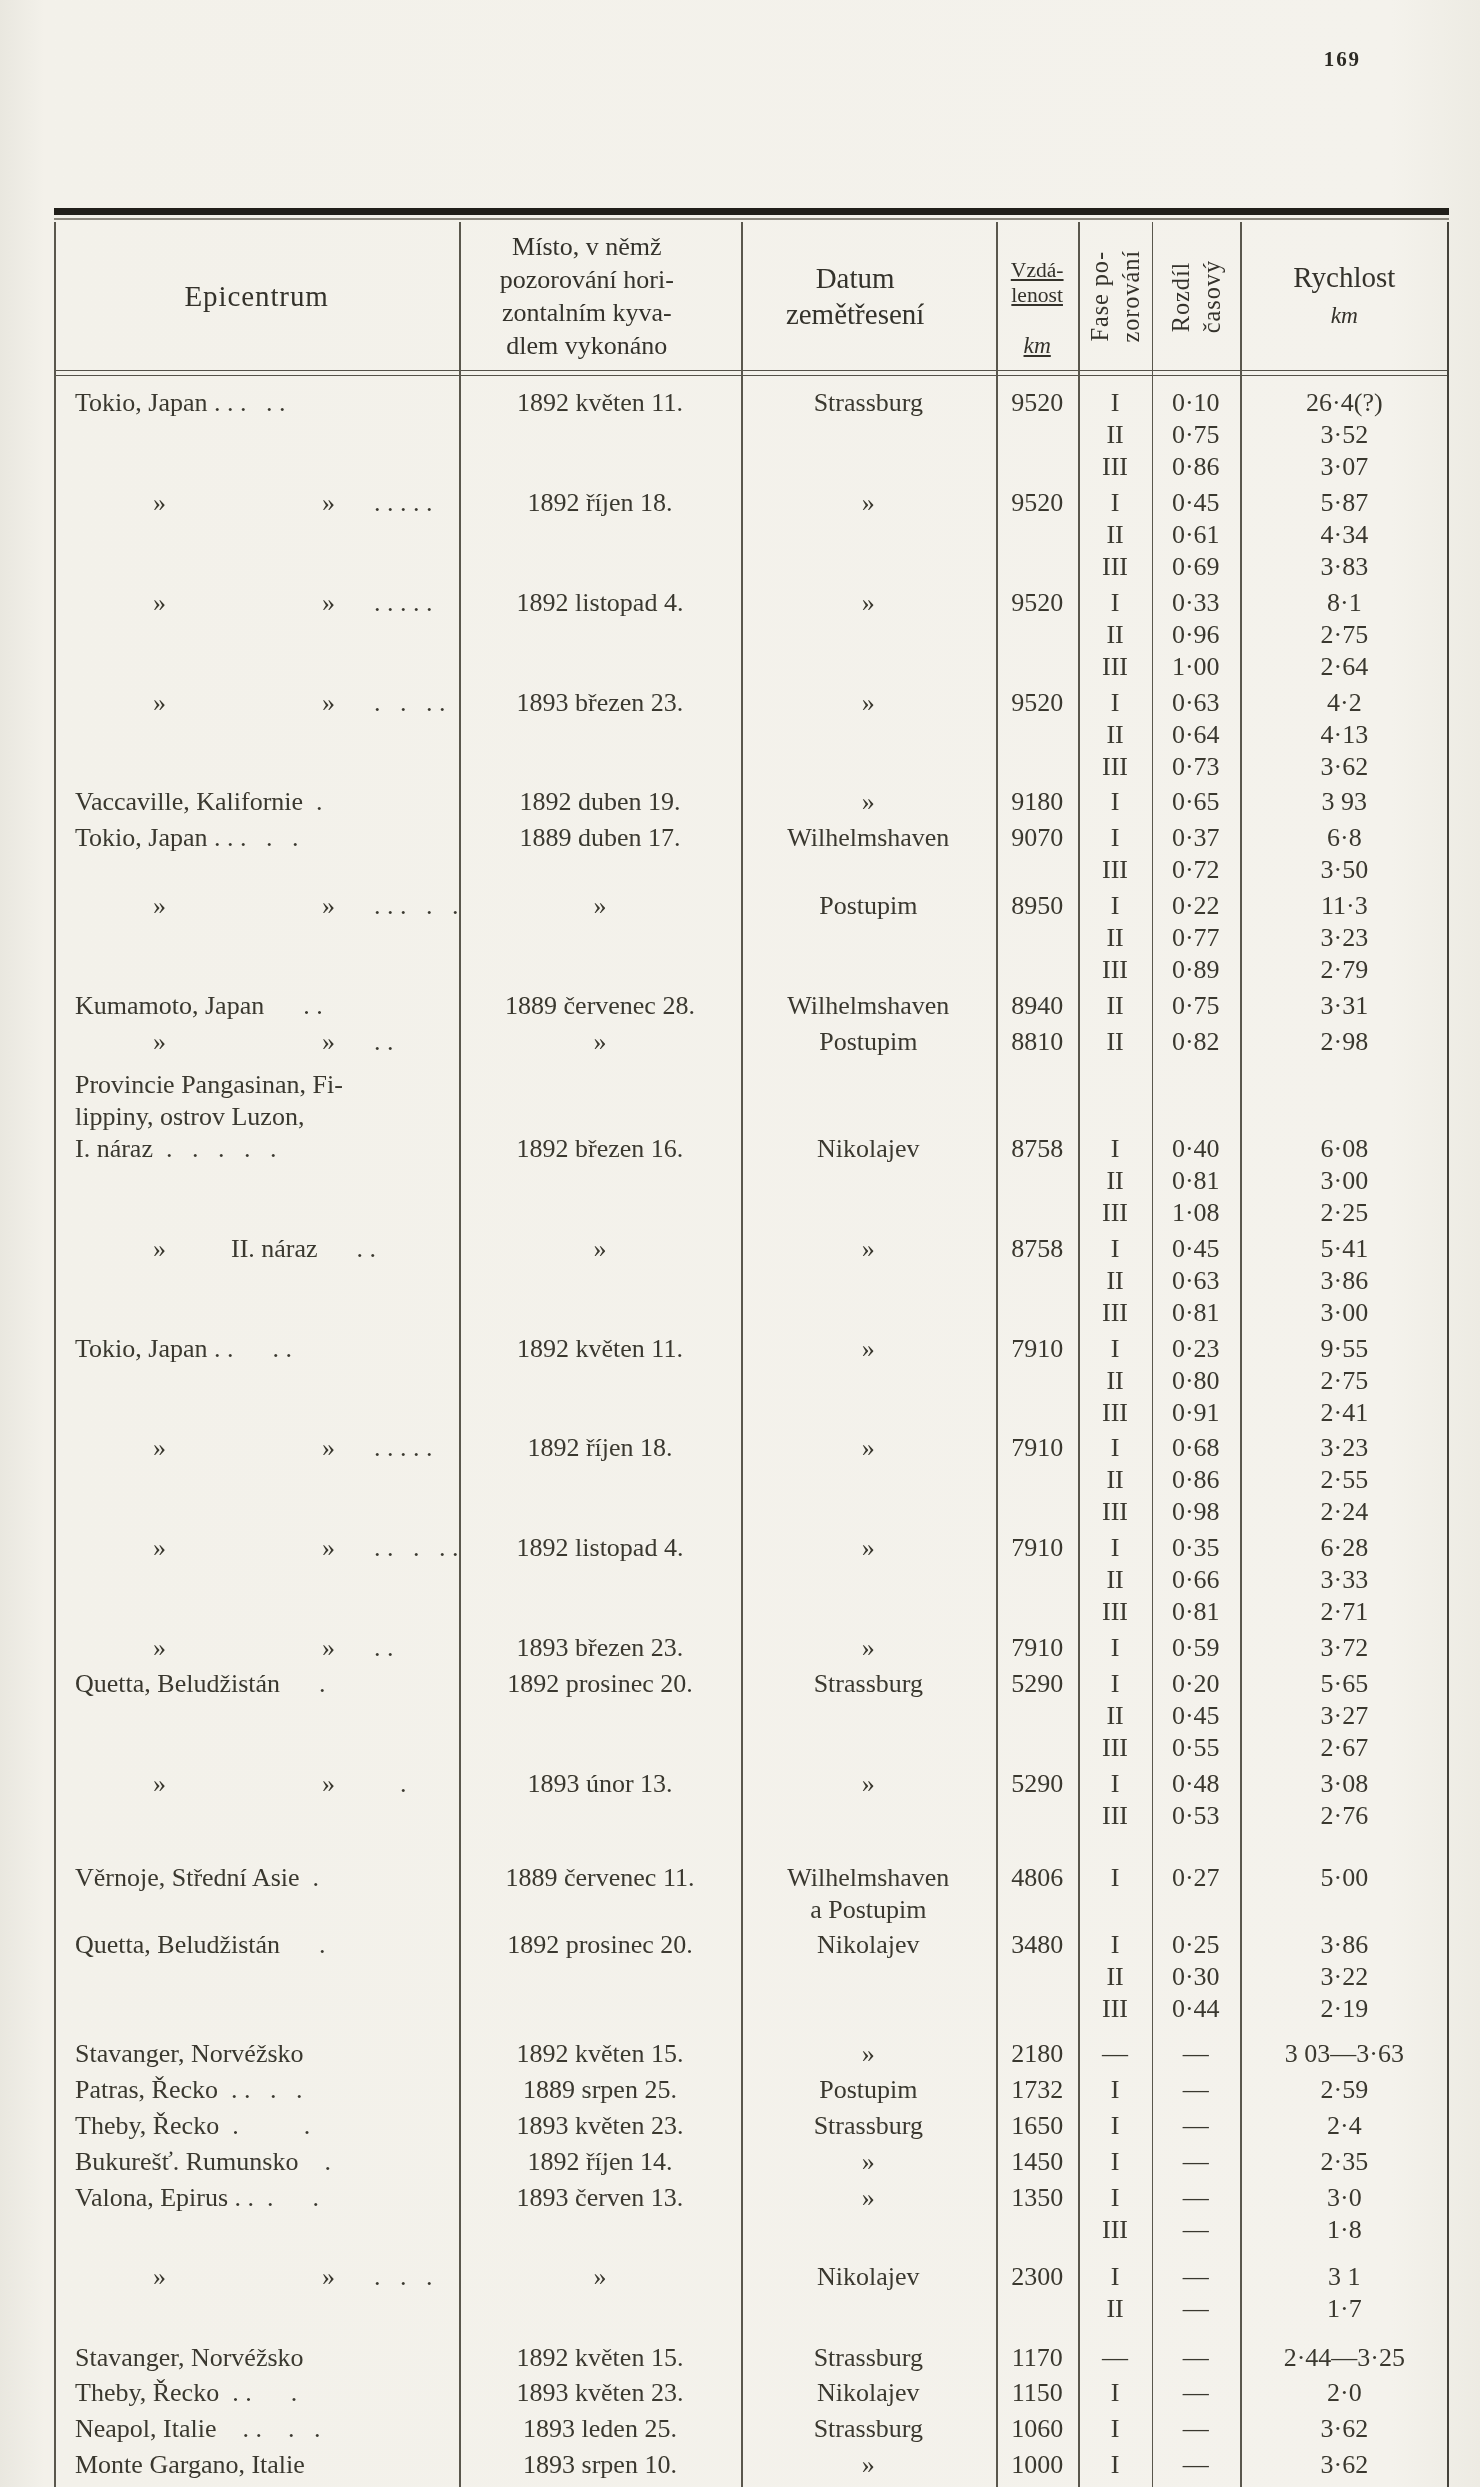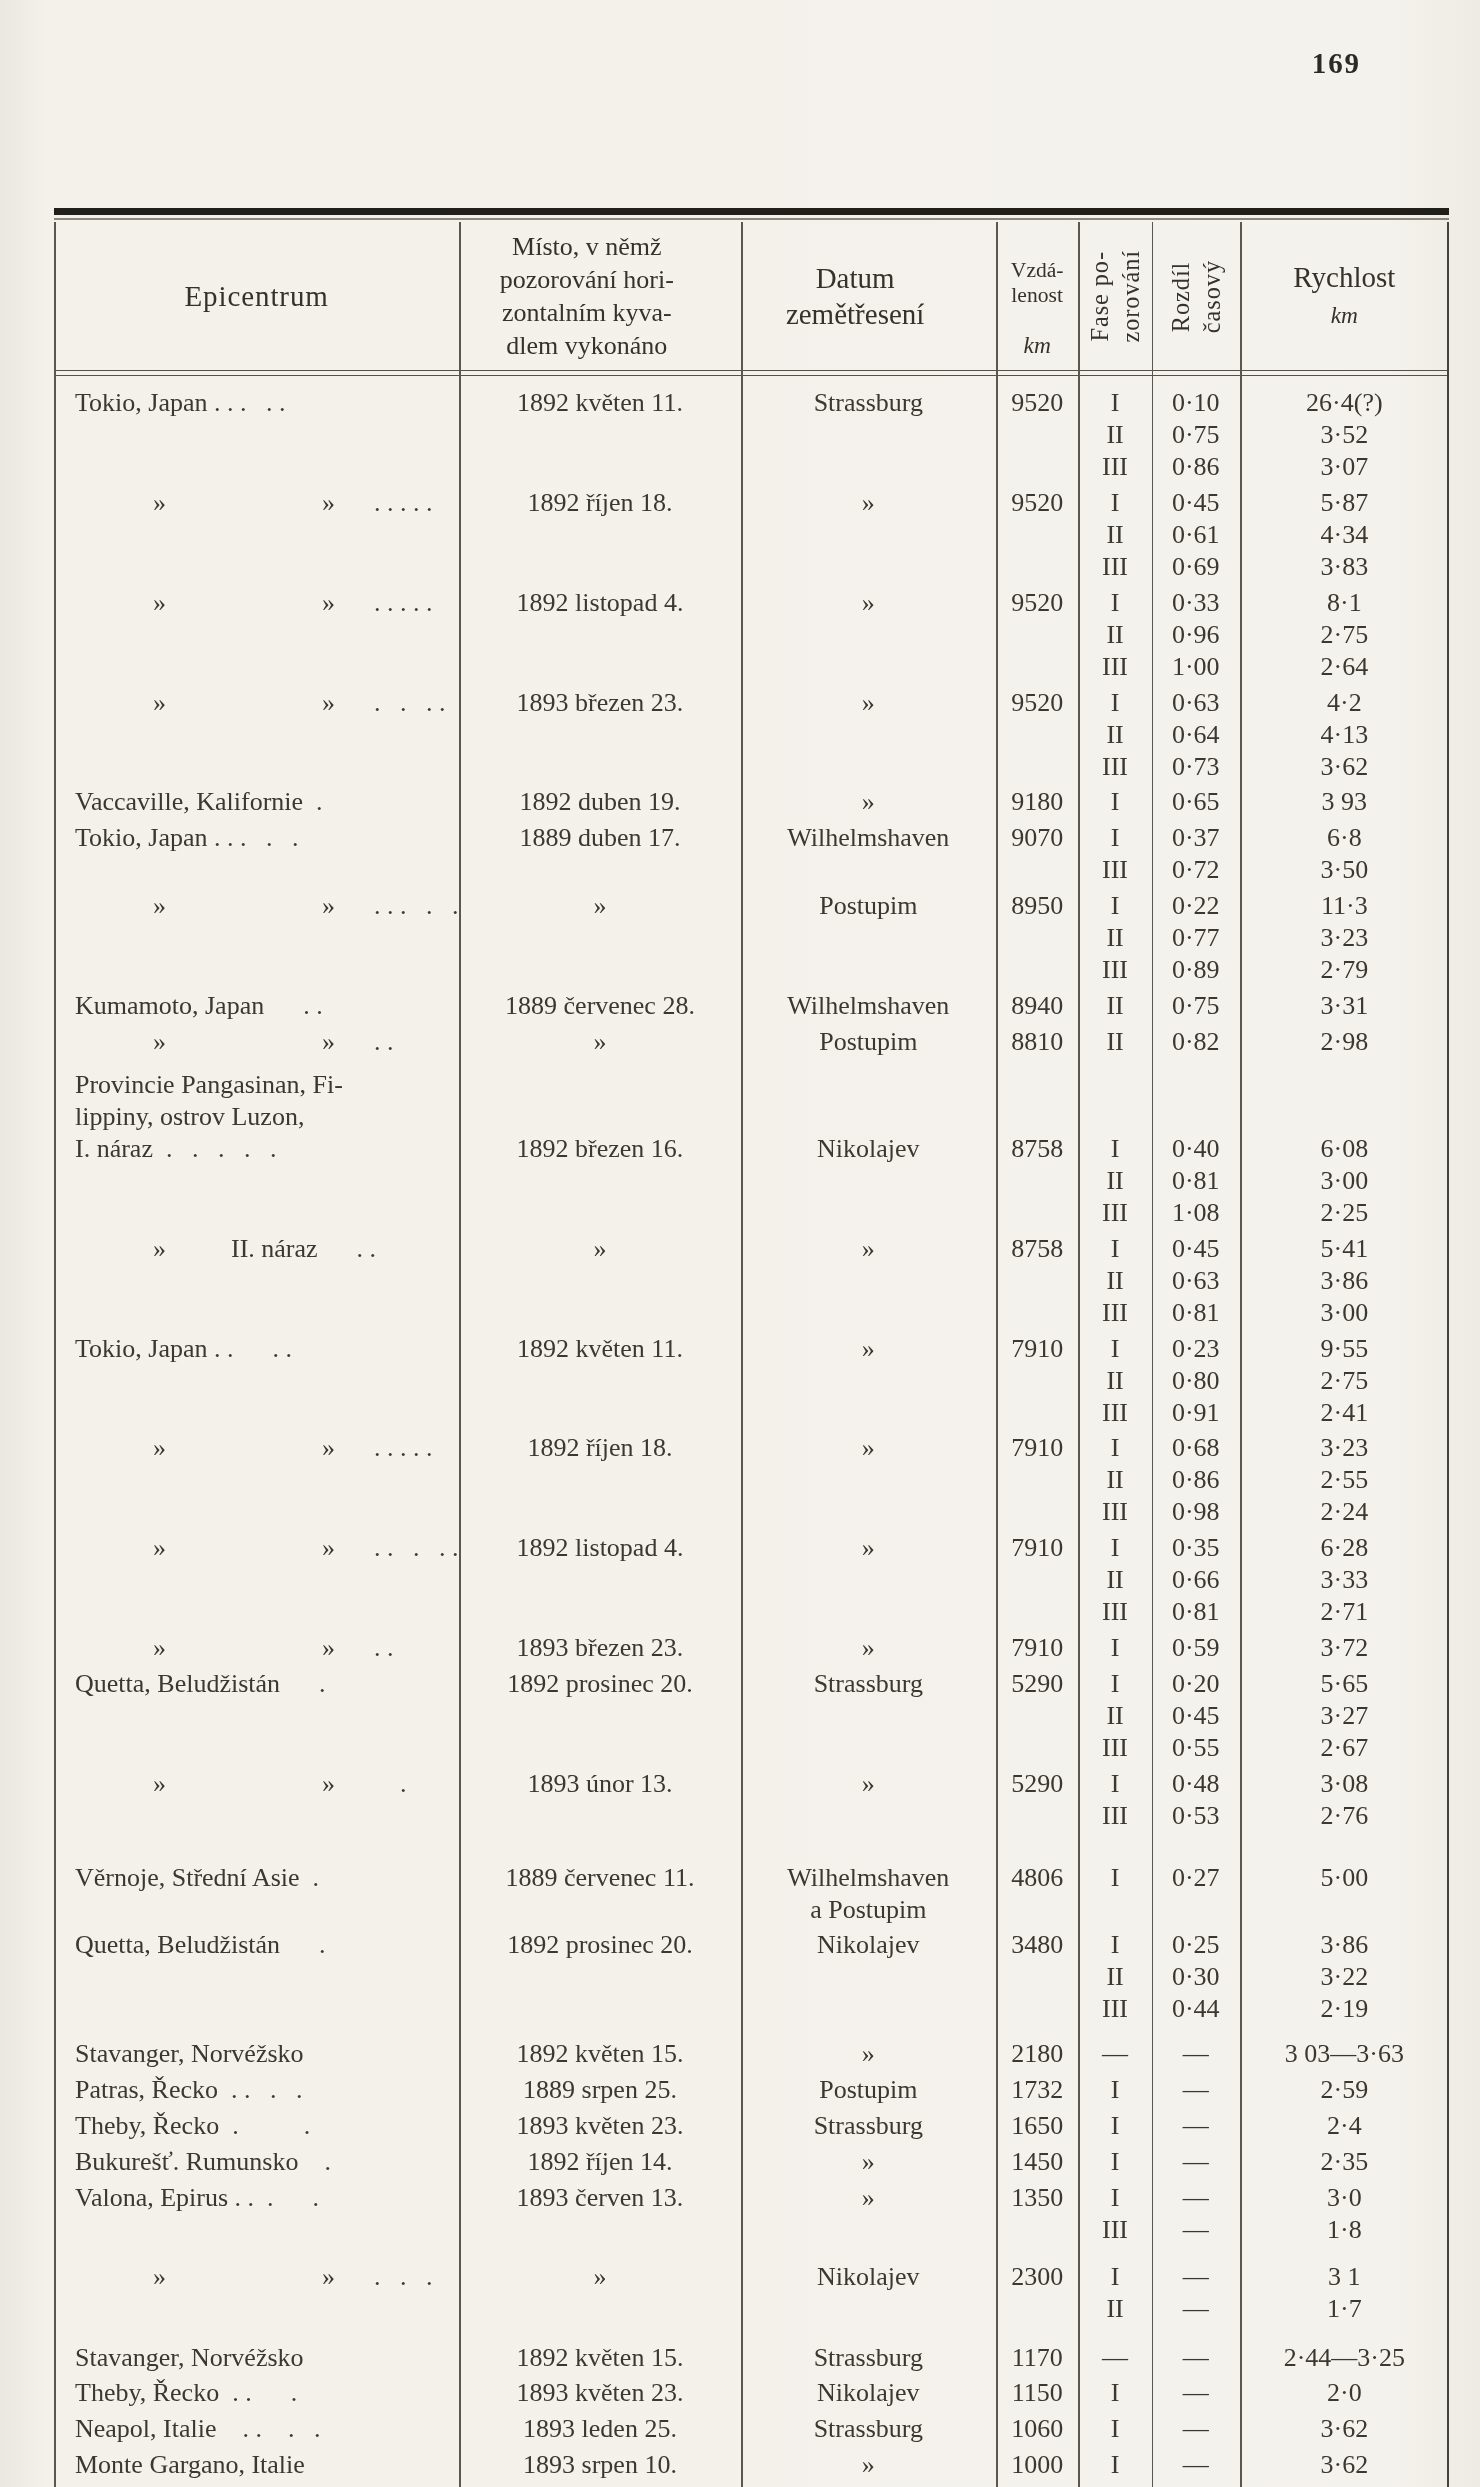--- a/index.html
+++ b/index.html
@@ -6,41 +6,41 @@
   body{
     width:1481px;height:2487px;
     background:linear-gradient(90deg,#e9e7df 0%,#f3f1ea 3%,#f4f2ec 94%,#edebe3 100%);
     font-family:"Liberation Serif","DejaVu Serif",serif;
     color:#34322b;
     position:relative;overflow:hidden;
     -webkit-font-smoothing:antialiased;
   }
   .page-number{
     position:absolute;top:47px;right:120px;
-    font-size:29px;letter-spacing:1.9px;color:#2c2a24;font-weight:bold;
+    font-size:21px;letter-spacing:1.9px;color:#2c2a24;font-weight:bold;
   }
   .table{position:absolute;left:54px;top:208px;width:1395px;}
   .rule-thick{height:6.6px;background:#211f1a;}
   .rule-thin{height:1.9px;background:#8b887e;margin-top:3.8px;}
   .grid{position:relative;margin-top:1.9px;}
   .vline{position:absolute;top:0;bottom:0;width:1.9px;background:#5a574d;}
   .vl0{left:0;}
   .vl1{left:29.05%;}
   .vl2{left:49.23%;}
   .vl3{left:67.52%;}
   .vl4{left:73.44%;}
   .vl5{left:78.68%;}
   .vl6{left:85.0%;}
   .vl7{left:100%;margin-left:-1.9px;background:#45433b;}
   .header-row{display:flex;height:148px;align-items:center;}
   .h-cell{text-align:center;box-sizing:border-box;}
   .h-ep{width:29.05%;font-size:29px;letter-spacing:0.9px;}
   .h-da{width:20.18%;font-size:29px;line-height:36px;white-space:pre-line;}
   .h-mi{width:18.29%;font-size:26px;line-height:33px;white-space:pre-line;}
-  .h-vz{width:5.92%;font-size:21.6px;line-height:25px;white-space:pre-line;}
+  .h-vz{width:5.92%;font-size:21.6px;line-height:25px;white-space:pre-line;text-decoration:underline;}
   .h-fa{width:5.24%;display:flex;justify-content:center;}
   .h-ro{width:6.32%;display:flex;justify-content:center;}
   .h-ry{width:15.0%;font-size:29px;line-height:36px;}
   .vert{writing-mode:vertical-rl;transform:rotate(180deg);font-size:24.4px;line-height:31px;letter-spacing:0.9px;white-space:pre-line;}
   .unit{font-style:italic;font-size:23.4px;}
   .rule-double{border-top:1.9px solid#55524a;border-bottom:1.9px solid #55524a;height:3.8px;}
   .tbody{padding:11.3px 0 22.5px 0;color:#3a382f;}
   .group{display:flex;margin-bottom:3.8px;}
   .c{font-size:26px;line-height:32px;box-sizing:border-box;}
   .c-ep{width:29.05%;padding-left:21px;text-align:left;white-space:pre-line;}

